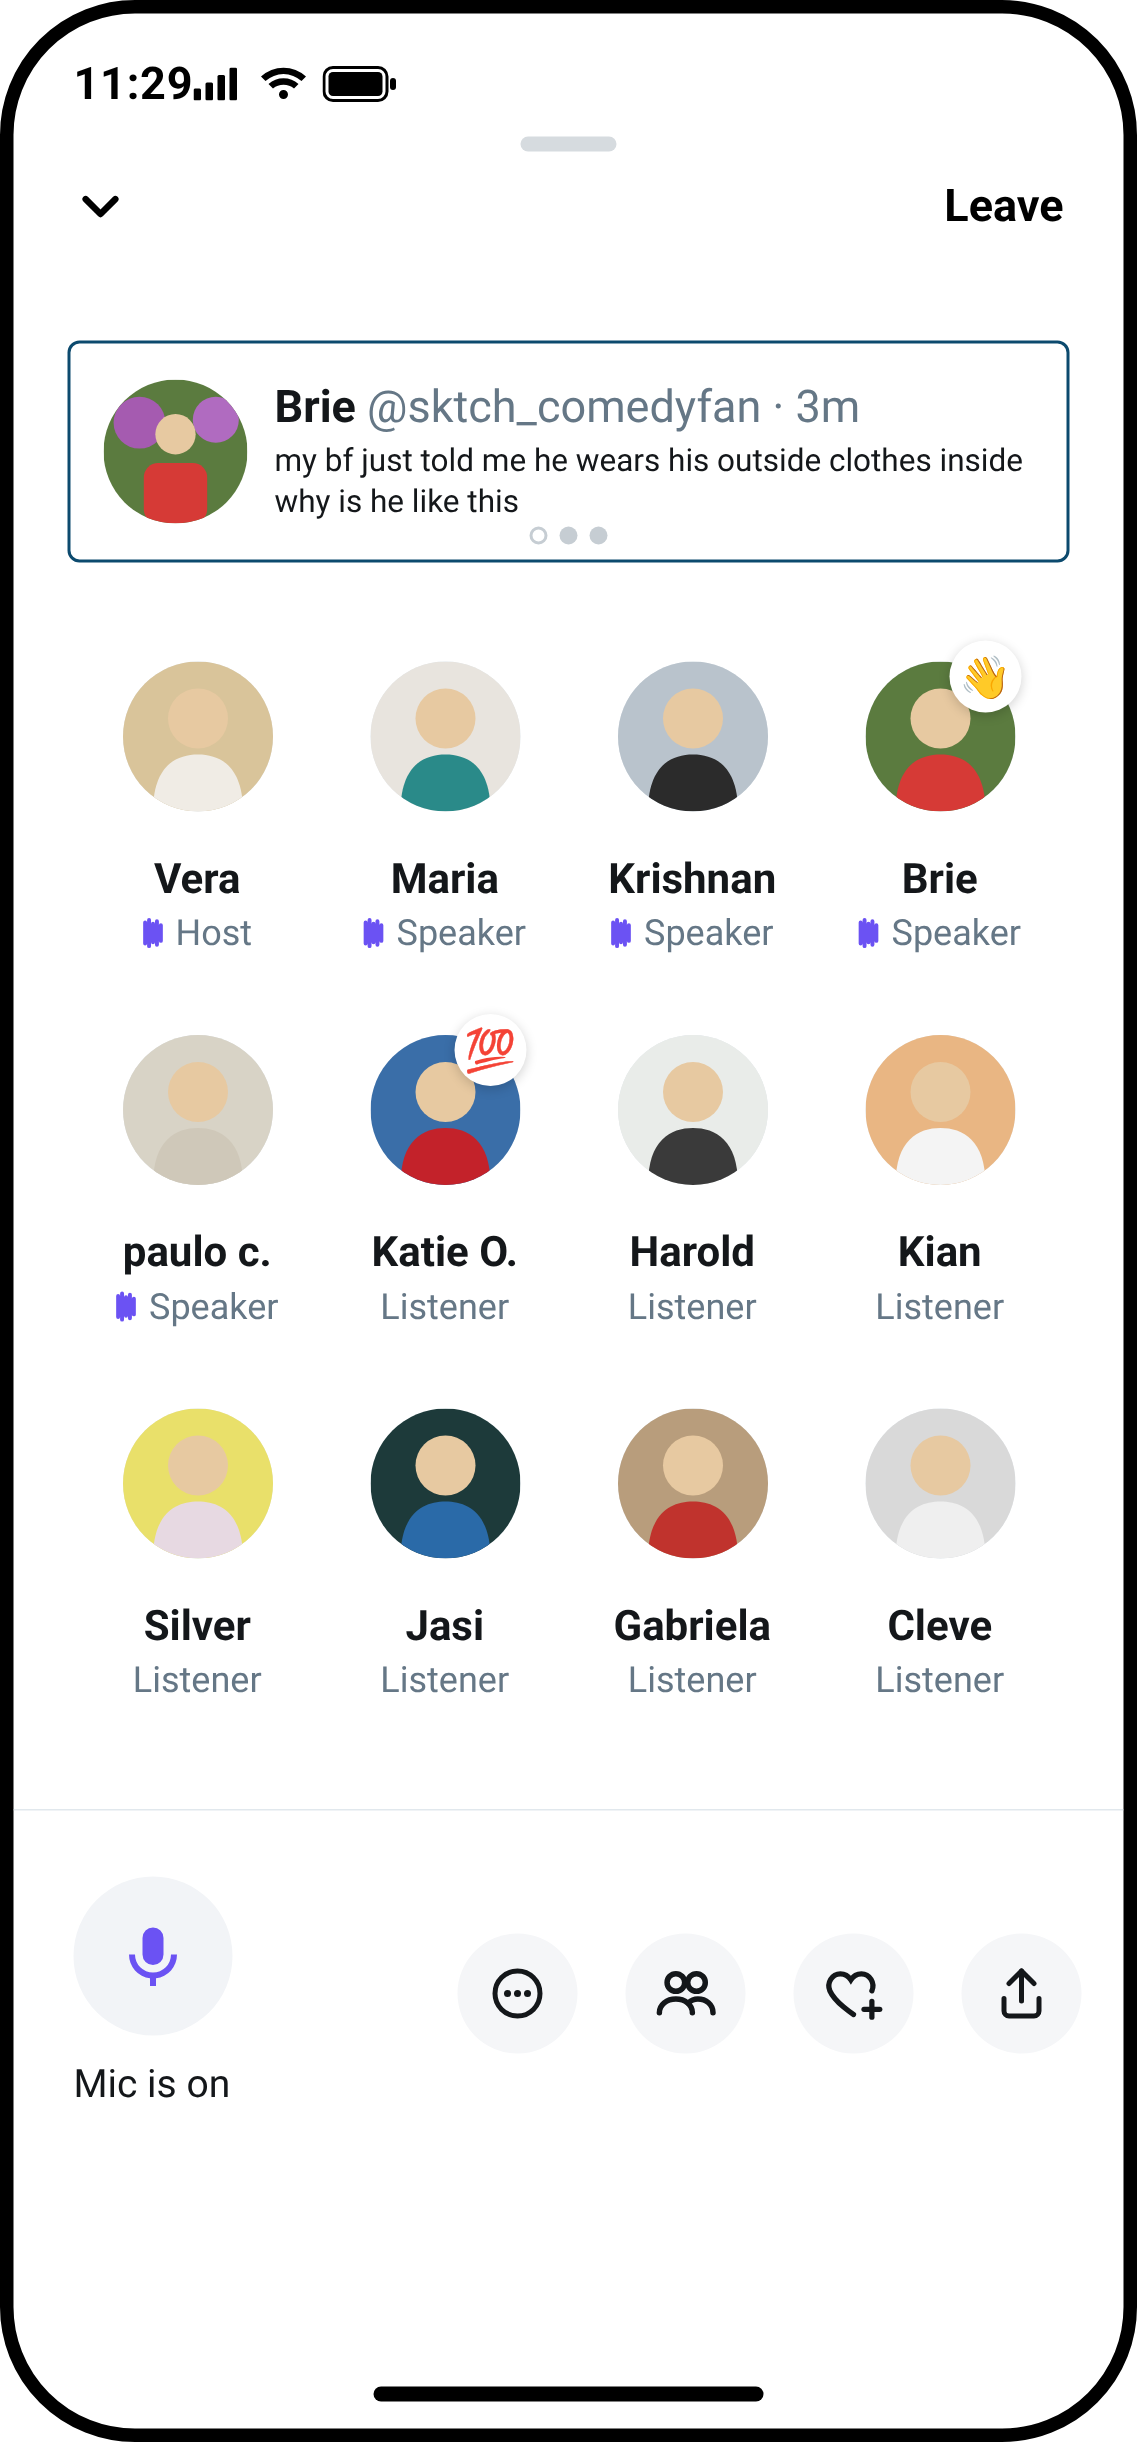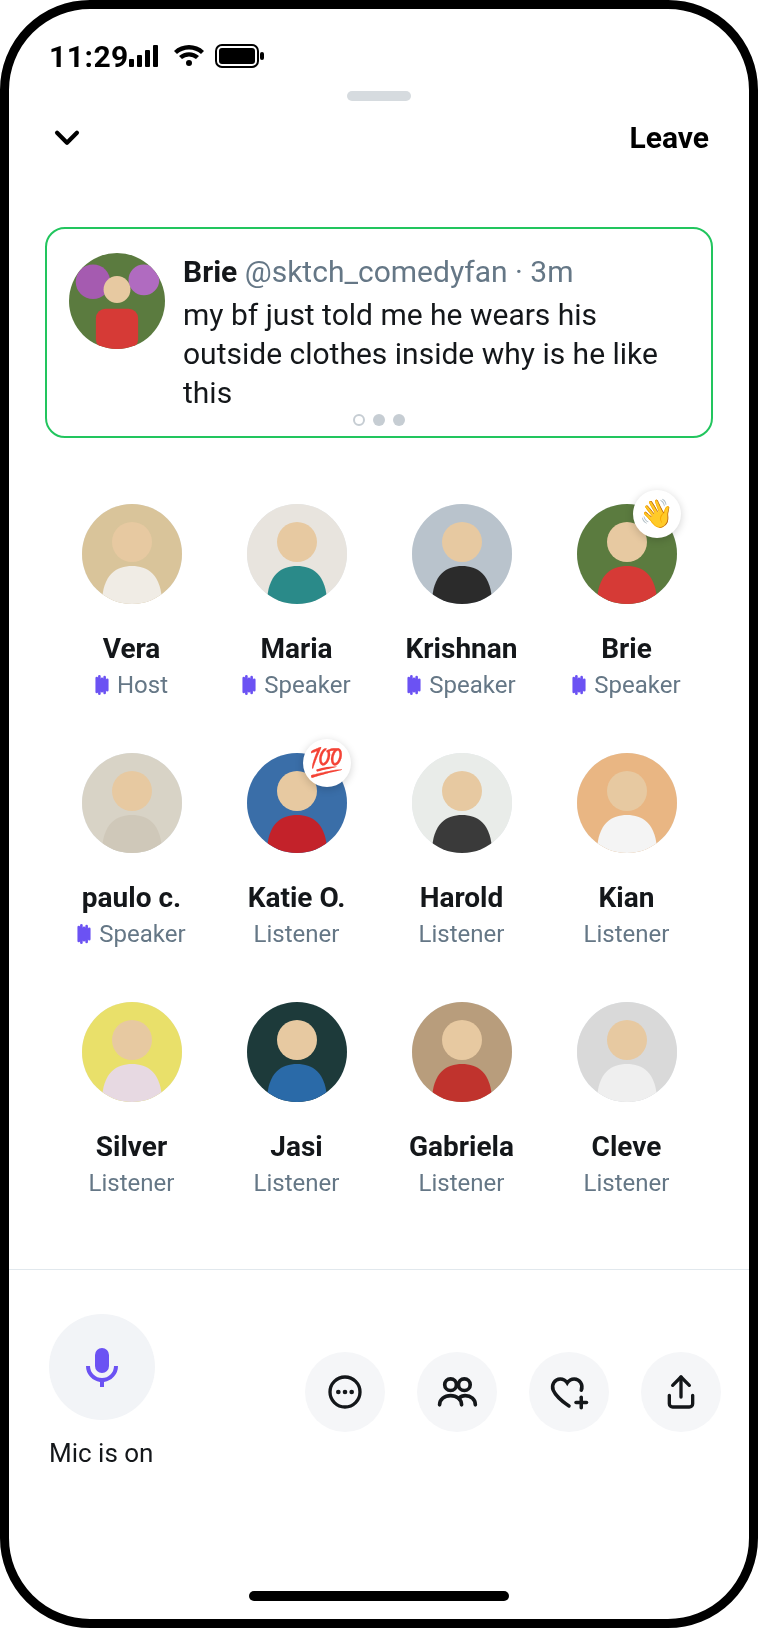--- a/index.html
+++ b/index.html
@@ -44,31 +44,31 @@
     display: flex; align-items: center; justify-content: space-between;
     padding: 0 40px 0 40px;
   }
   .chevron { width: 36px; height: 36px; display:flex; align-items:center; justify-content:center; }
   .title  { font-size: 44px; font-weight: 800; letter-spacing: -0.5px; }
   .leave  { font-size: 30px; font-weight: 700; color:#000000; }
 
   
   .tweet-card {
     margin: 72px 36px 0 36px;
-    border: 2px solid #22c55e;
-    border-radius: 20px;
+    border: 2px solid #0c4a6e;
+    border-radius: 8px;
     padding: 24px 26px 24px 22px;
     display: flex;
     gap: 18px;
   }
   .tweet-avatar { width: 96px; height: 96px; border-radius: 50%; flex-shrink:0; overflow:hidden; }
   .tweet-body { flex:1; }
   .tweet-head { font-size: 30px; color:#657786; line-height:1.25; margin-bottom:4px; }
   .tweet-name { font-weight:700; color:#14171a; }
-  .tweet-text { font-size: 30px; color:#14171a; line-height:1.3; }
+  .tweet-text { font-size: 21px; color:#14171a; line-height:1.3; }
 
   
   .shared-row {
     display:flex; align-items:center; gap:14px;
     margin: 14px 36px 0 36px;
     font-size: 26px; color:#14171a;
   }
   .shared-avatar { width:34px; height:34px; border-radius:50%; background:#e8d7a7; }
 
   

